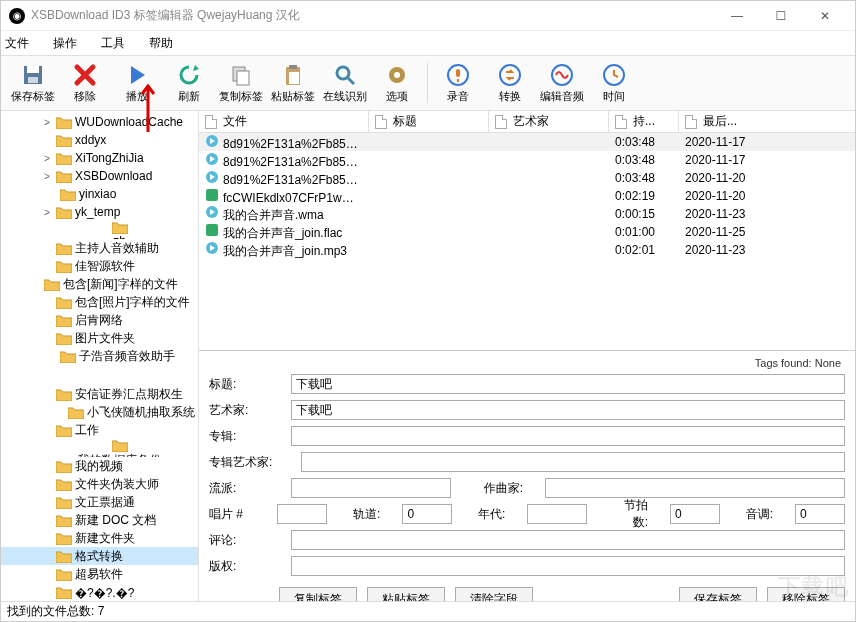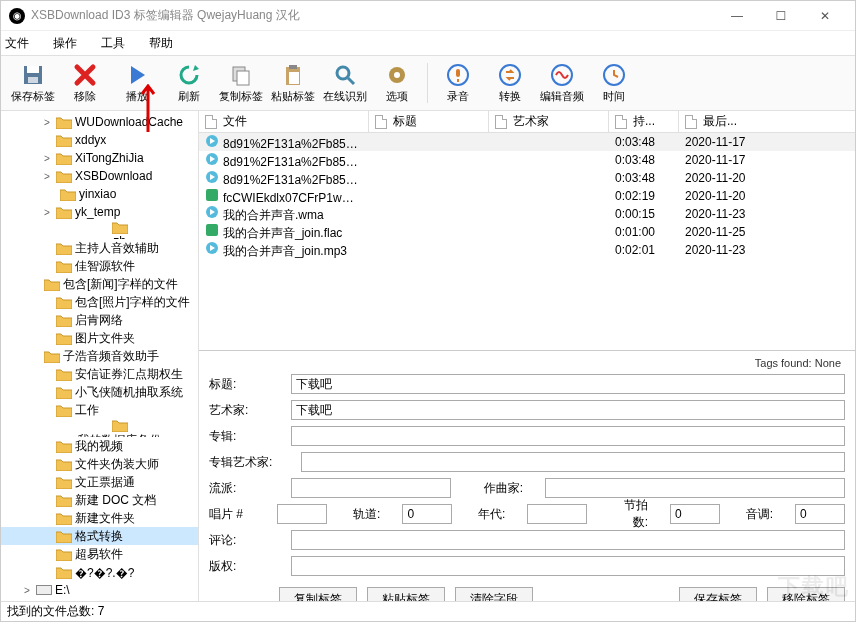--- a/index.html
+++ b/index.html
@@ -271,39 +271,39 @@
         </div>
         <div class="tree-row" style="padding-left: 40px;">
           <span class="tog"></span>
           <span class="fld">
             <svg viewBox="0 0 16 13">
               <path d="M0 2 h5 l2 2 h9 v9 h-16 z" fill="#f3c255" stroke="#c9972a"></path>
             </svg>
           </span>
           <span class="lbl">图片文件夹</span>
         </div>
-        <div class="tree-row" style="padding-left: 28px;">
+        <div class="tree-row" style="padding-left: 44px;">
           <span class="tog"></span>
           <span class="fld">
             <svg viewBox="0 0 16 13">
               <path d="M0 2 h5 l2 2 h9 v9 h-16 z" fill="#f3c255" stroke="#c9972a"></path>
             </svg>
           </span>
           <span class="lbl">子浩音频音效助手</span>
         </div>
-        <div class="tree-row" style="padding-left: 40px;">
+        <div class="tree-row" style="padding-left: 40px; margin-top: 20px;">
           <span class="tog"></span>
           <span class="fld">
             <svg viewBox="0 0 16 13">
               <path d="M0 2 h5 l2 2 h9 v9 h-16 z" fill="#f3c255" stroke="#c9972a"></path>
             </svg>
           </span>
           <span class="lbl">安信证券汇点期权生</span>
         </div>
-        <div class="tree-row" style="padding-left: 40px;">
+        <div class="tree-row" style="padding-left: 52px;">
           <span class="tog"></span>
           <span class="fld">
             <svg viewBox="0 0 16 13">
               <path d="M0 2 h5 l2 2 h9 v9 h-16 z" fill="#f3c255" stroke="#c9972a"></path>
             </svg>
           </span>
           <span class="lbl">小飞侠随机抽取系统</span>
         </div>
         <div class="tree-row" style="padding-left: 40px;">
           <span class="tog"></span>

